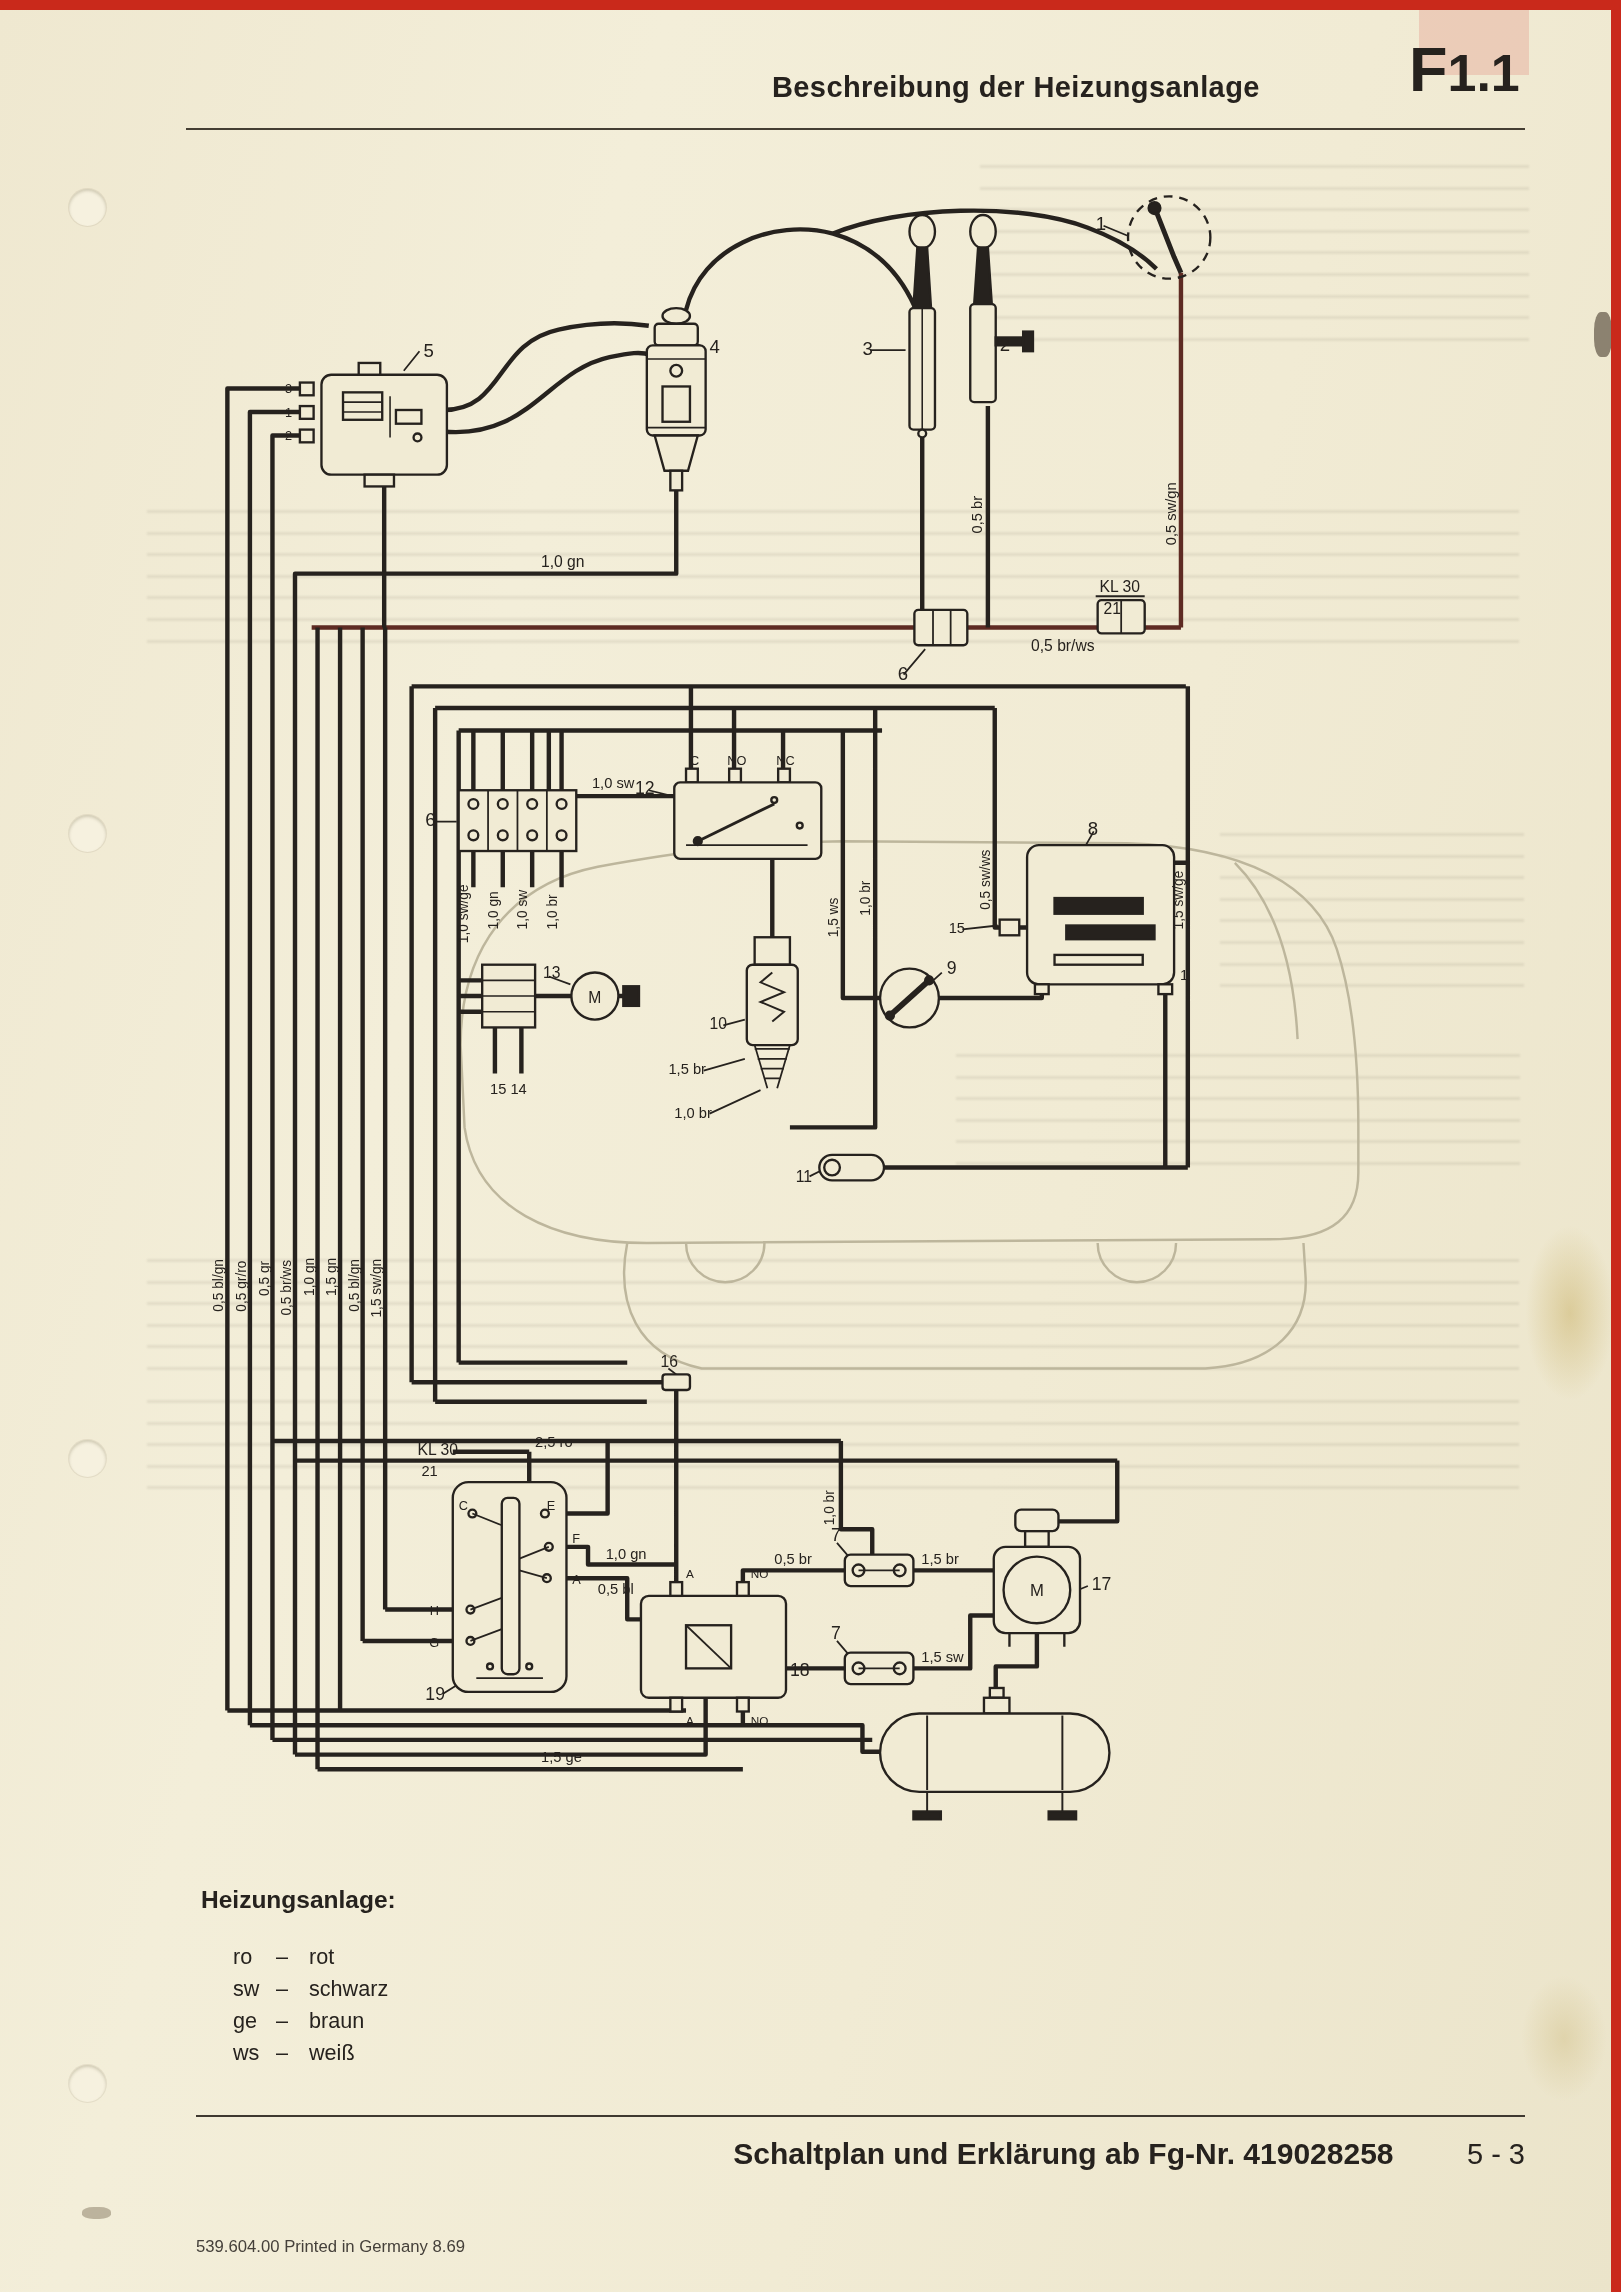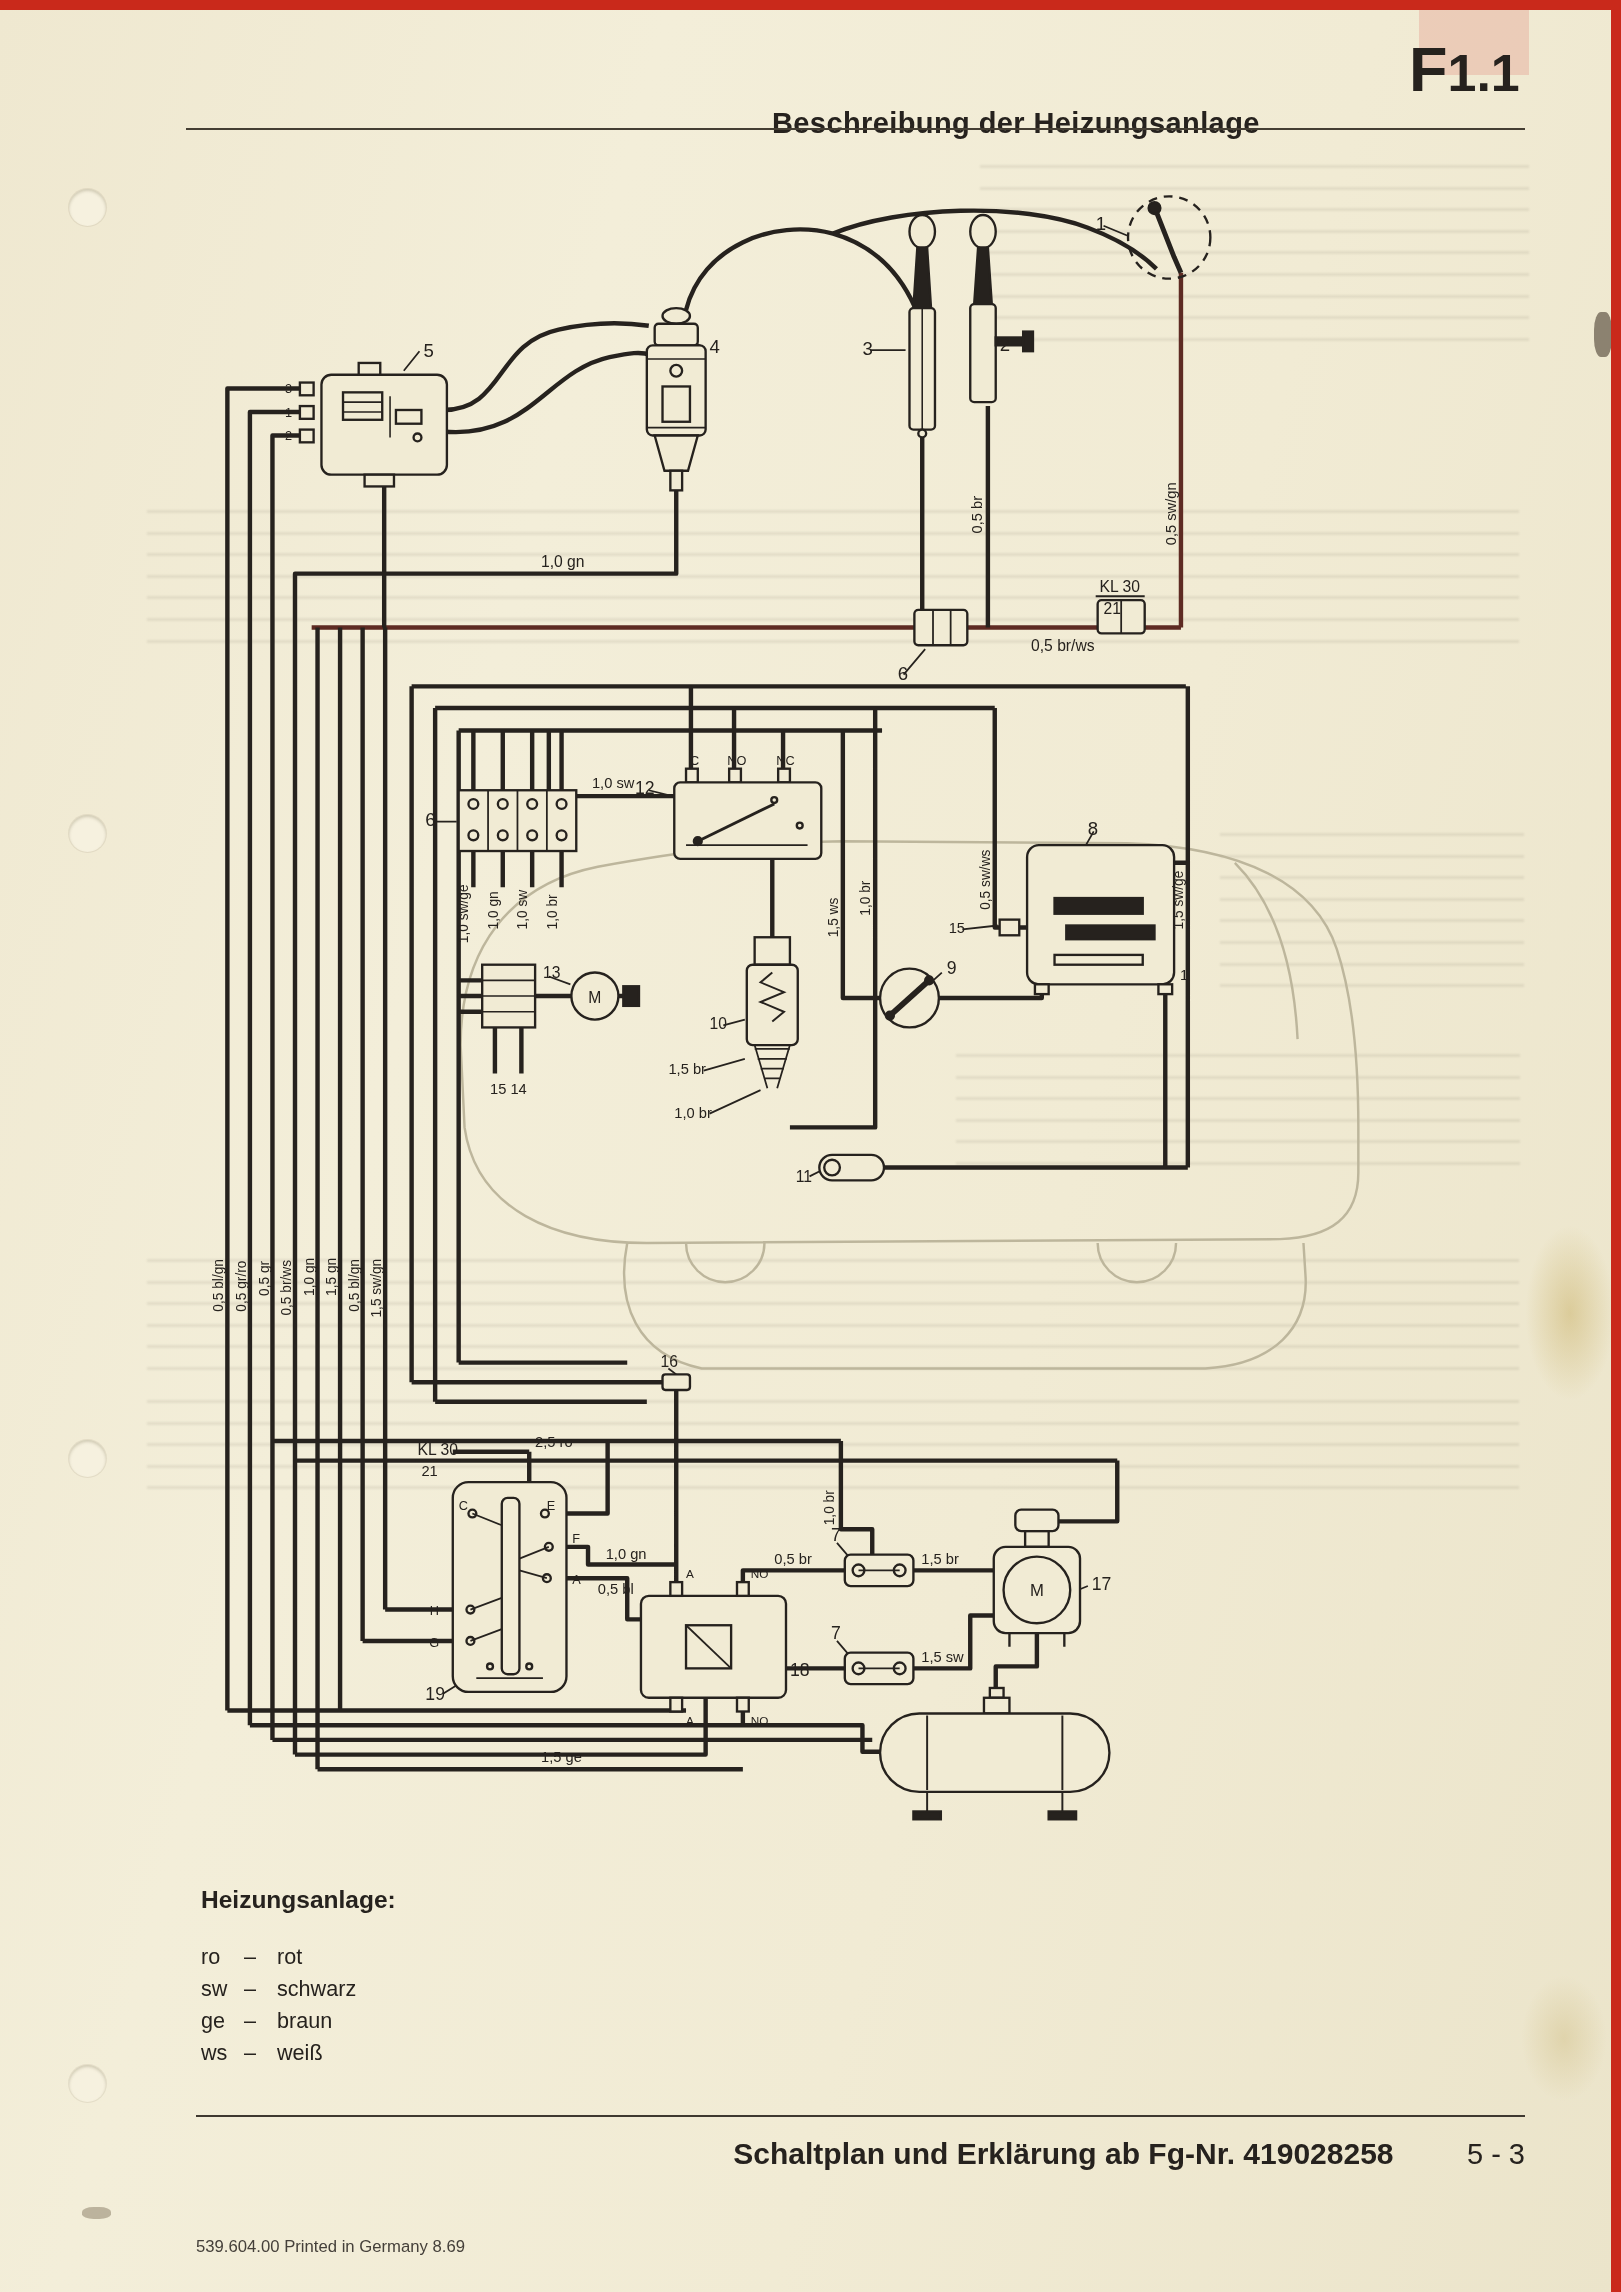--- a/index.html
+++ b/index.html
@@ -18,29 +18,29 @@
   .g2{left:147px;top:510px;width:1372px;height:137px;}
   .g3{left:1220px;top:833px;width:304px;height:162px;}
   .g4{left:956px;top:1054px;width:564px;height:123px;}
   .g5{left:147px;top:1259px;width:1372px;height:118px;}
   .g6{left:147px;top:1400px;width:1372px;height:103px;}
   .stain{position:absolute;z-index:4;pointer-events:none;}
   .stain1{left:1525px;top:1225px;width:90px;height:176px;background:radial-gradient(ellipse at center,rgba(190,160,70,.38),rgba(190,160,70,0) 70%);}
   .stain2{left:1594px;top:312px;width:17.6px;height:45px;background:#3a2d20;opacity:.55;border-radius:40%;}
   .stain3{left:82px;top:2207px;width:29px;height:11.8px;background:rgba(70,55,30,.32);border-radius:40%;}
   .stain4{left:1521px;top:1975px;width:86px;height:127px;background:radial-gradient(ellipse at center,rgba(180,150,60,.22),rgba(180,150,60,0) 70%);}
-  .header-title{position:absolute;left:772px;top:71px;font-size:29px;font-weight:bold;letter-spacing:0.4px;z-index:3;margin-top:36px;}
+  .header-title{position:absolute;left:772px;top:71px;font-size:29px;font-weight:bold;letter-spacing:0.4px;z-index:3;}
   .section-code{position:absolute;left:1409px;top:33px;font-weight:bold;z-index:3;}
   .code-letter{font-size:63px;}
   .code-rest{font-size:52px;}
   .header-rule{position:absolute;left:186px;top:128px;width:1339px;height:2px;background:#443e33;z-index:3;}
   .diagram{position:absolute;left:0;top:0;z-index:2;}
   .legend{position:absolute;left:201px;top:1886px;z-index:3;}
   .legend-title{font-size:24.5px;font-weight:bold;margin-bottom:27.4px;}
-  .legend-cols{display:flex;gap:76px;font-size:21.6px;line-height:32px;}
+  .legend-cols{display:flex;gap:76px;font-size:21.6px;line-height:32px;margin-left:32px;}
   .abbr{display:inline-block;width:43px;}
   .dash{display:inline-block;width:33px;}
   .footer-rule{position:absolute;left:196px;top:2115px;width:1329px;height:2px;background:#3f3930;z-index:3;}
   .footer-line{position:absolute;left:196px;top:2137px;width:1329px;text-align:right;z-index:3;}
   .caption{font-size:30px;font-weight:bold;}
   .pagenum{font-size:29px;font-weight:normal;margin-left:69px;}
   .imprint{position:absolute;left:196px;top:2237px;font-size:16.7px;color:#45403a;z-index:3;}
   svg text{fill:#26221e;font-family:"Liberation Sans",sans-serif;}
 </style>
 </head>

